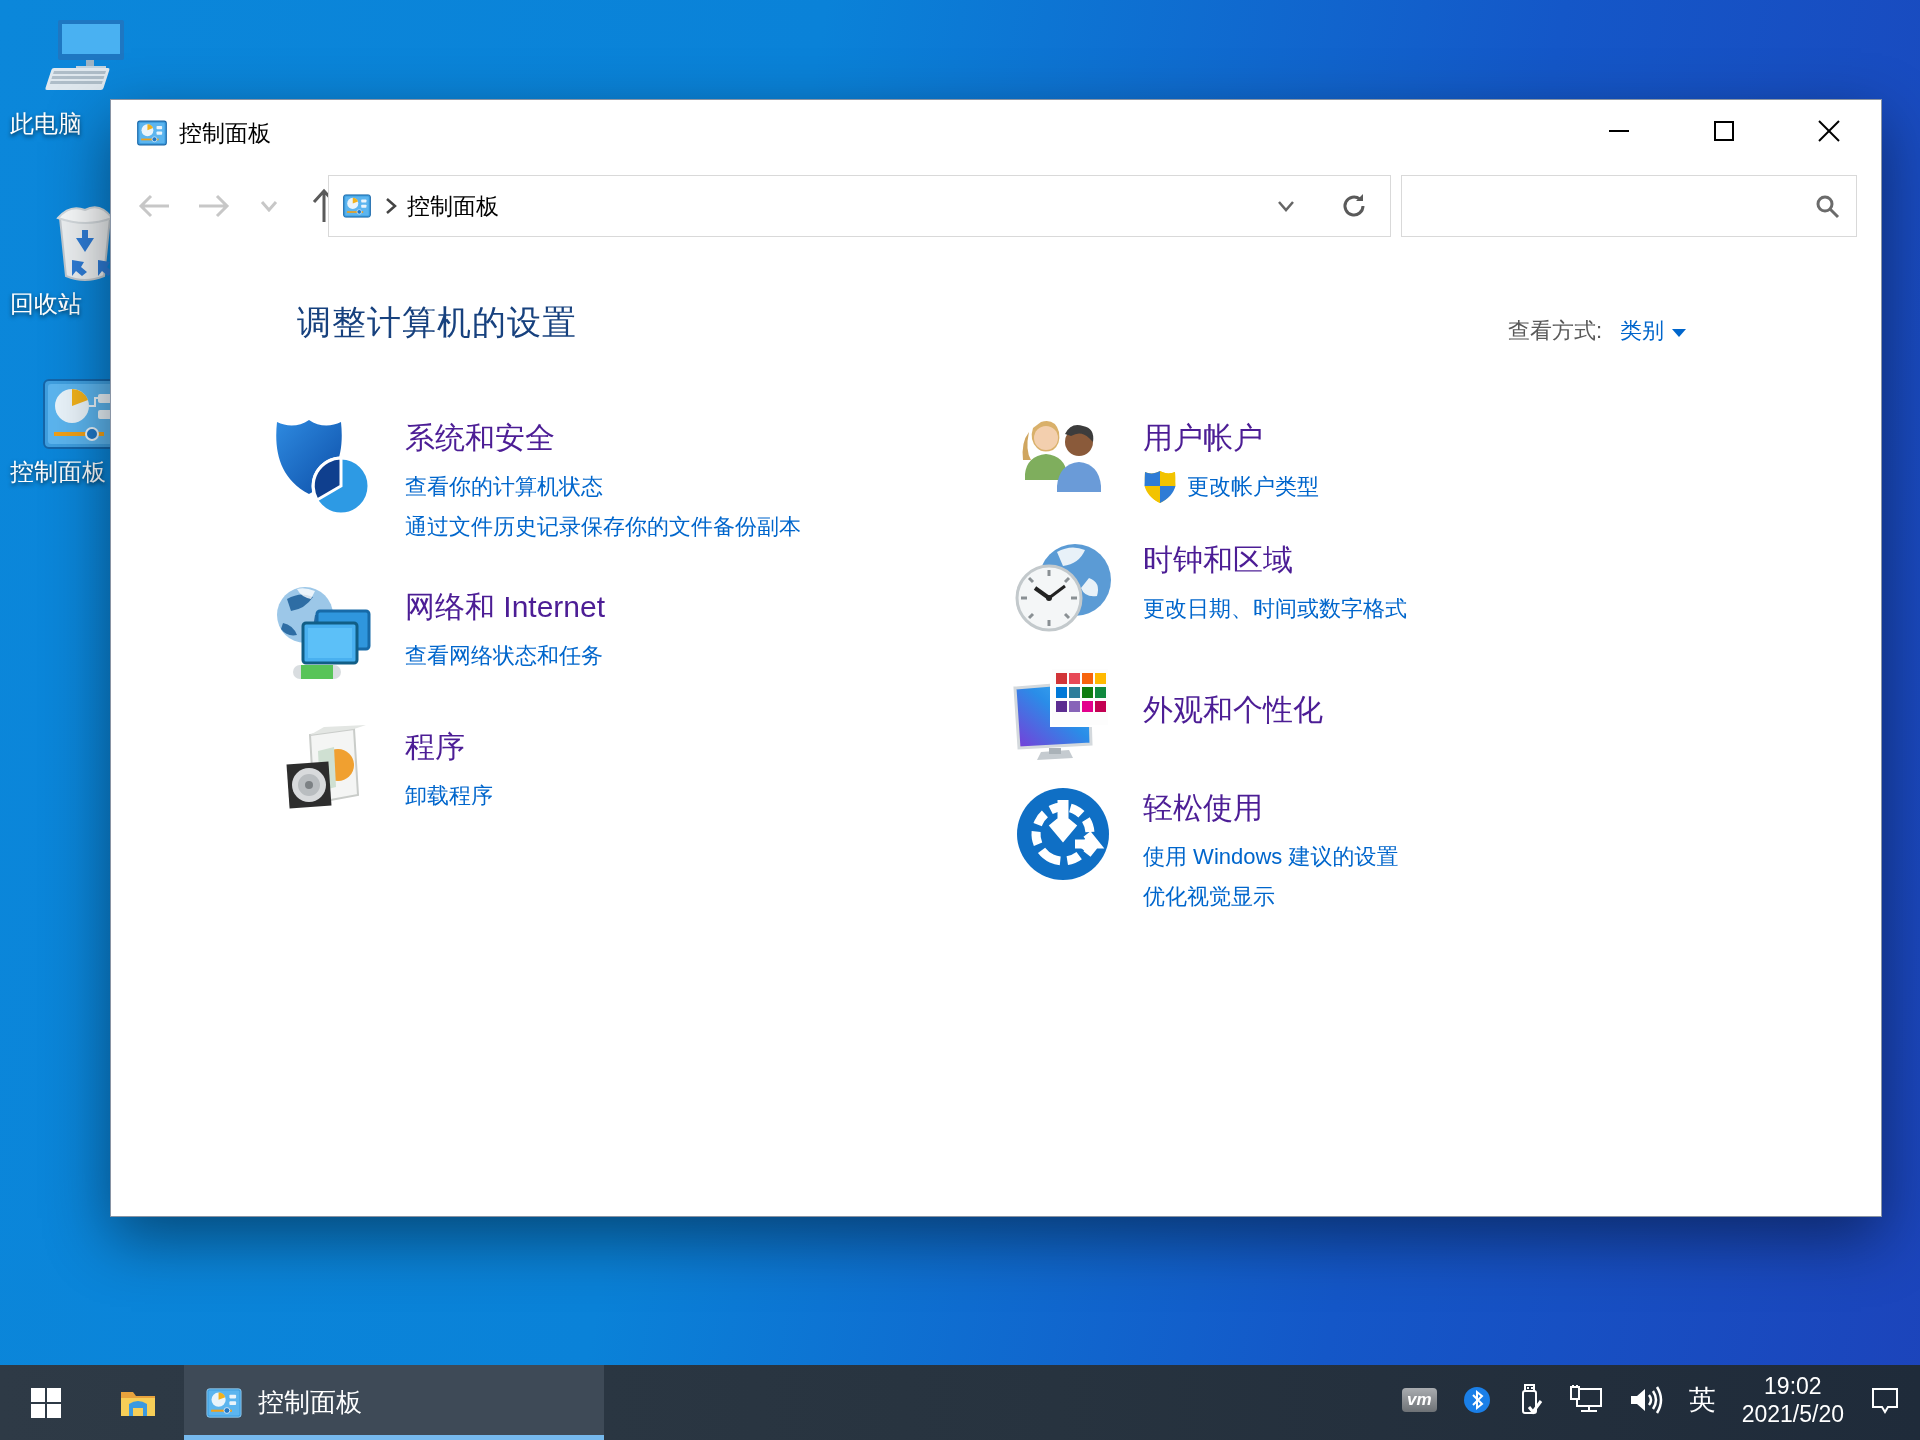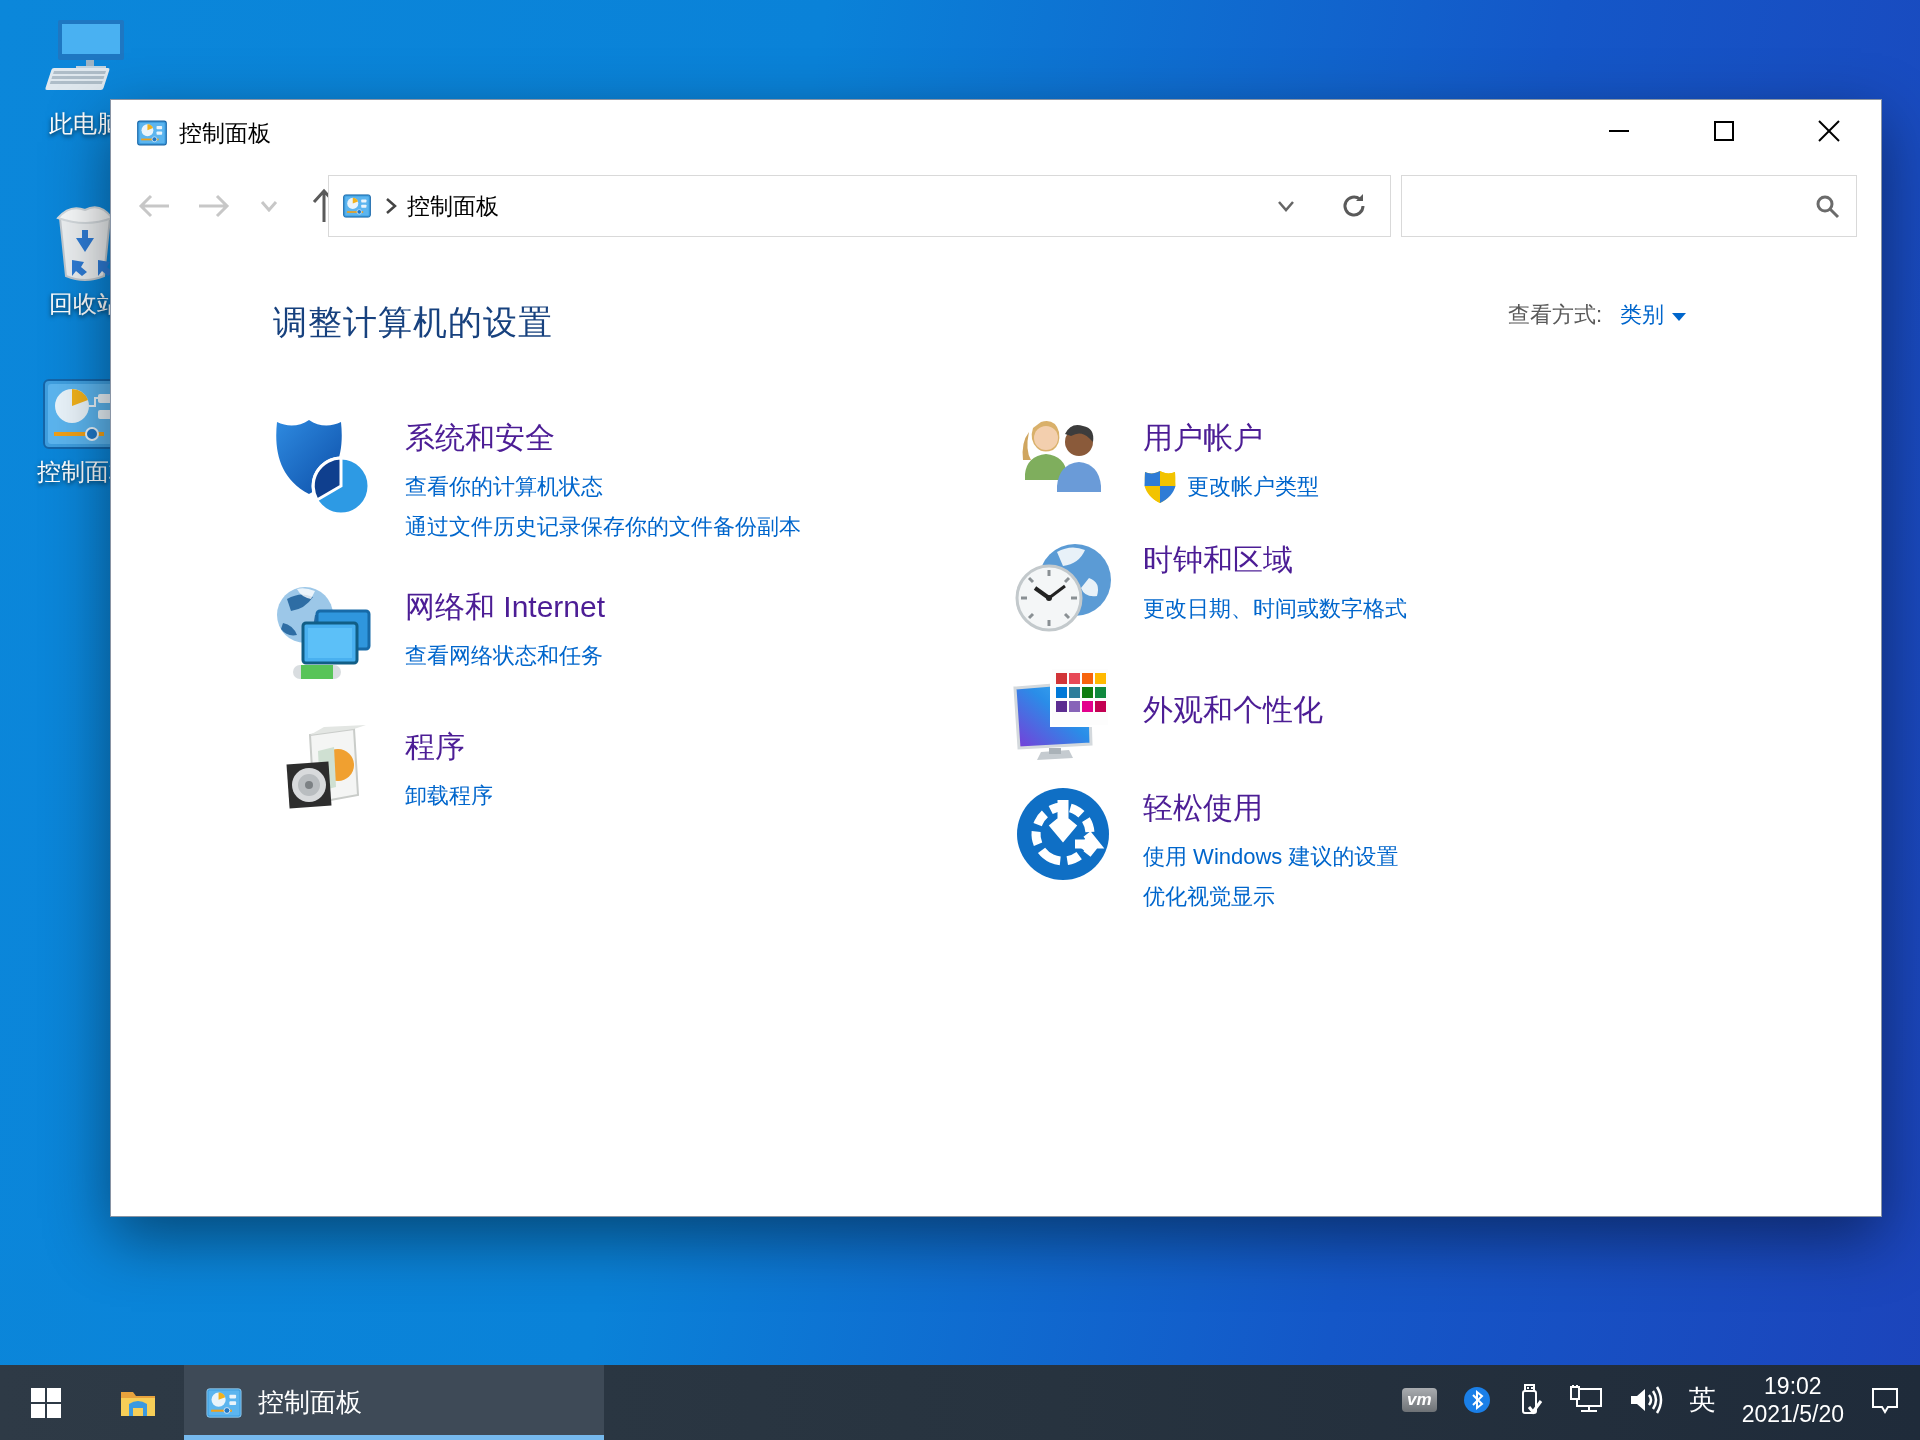--- a/index.html
+++ b/index.html
@@ -2,21 +2,21 @@
 <html><head>
 <meta charset="utf-8">
 <style>
   * { margin:0; padding:0; box-sizing:border-box; }
   html,body { width:1920px; height:1440px; overflow:hidden;
     font-family:"Liberation Sans","DejaVu Sans",sans-serif; }
   body { position:relative;
     background:linear-gradient(100deg,#0b87da 0%,#0a82d8 38%,#1457c8 72%,#1c44bb 100%); }
 
   
-  .desk-icon { position:absolute; width:150px; text-align:center; }
+  .desk-icon { position:absolute; width:150px; }
   .desk-icon .dlabel { margin-top:6px; color:#fff; font-size:24px;
     text-shadow:0 2px 4px rgba(0,0,0,.65); white-space:nowrap; }
   .desk-icon svg { display:block; margin:0 auto; }
 
   
   .window { position:absolute; left:110px; top:99px; width:1772px; height:1118px;
     background:#fff; border:1px solid rgba(40,60,90,.55);
     box-shadow:0 22px 60px rgba(0,0,0,.45); z-index:5; }
 
   .titlebar { position:relative; height:66px; background:#fff;
@@ -40,22 +40,22 @@
     border:1px solid #d9d9d9; border-left:none; background:#fff;
     display:flex; align-items:center; justify-content:center; }
   .search-box { position:absolute; left:1290px; top:9px; width:456px; height:62px;
     border:1px solid #d9d9d9; background:#fff; display:flex; align-items:center; }
   .search-box input { flex:1; border:none; outline:none; font-size:22px; padding:0 14px;
     font-family:inherit; color:#333; }
   .search-box .mag { margin-right:16px; }
 
   
   .content { padding:54px 0 0 162px; }
-  .head-row { display:flex; justify-content:space-between; align-items:flex-start;
-    padding-right:195px; }
+  .head-row { display:flex; justify-content:space-between; align-items:flex-end;
+    padding-right:195px;margin-left:24px; }
   .page-heading { font-size:34px; font-weight:400; color:#17417e; letter-spacing:1px; }
   .view-by { font-size:22px; color:#595959; display:flex; align-items:center; gap:18px; }
   .view-val { color:#0066cc; display:flex; align-items:center; gap:8px; }
   .view-caret { width:0; height:0; border-left:7px solid transparent;
     border-right:7px solid transparent; border-top:8px solid #0066cc; margin-top:4px; }
 
   .cats { margin-top:70px; display:grid; grid-template-columns:738px auto; }
   .cat { display:flex; align-items:flex-start; margin-bottom:38px; }
   .col-r .cat { margin-bottom:22px; }
   .cat .cicon { width:104px; min-height:100px; display:flex; align-items:flex-start;

